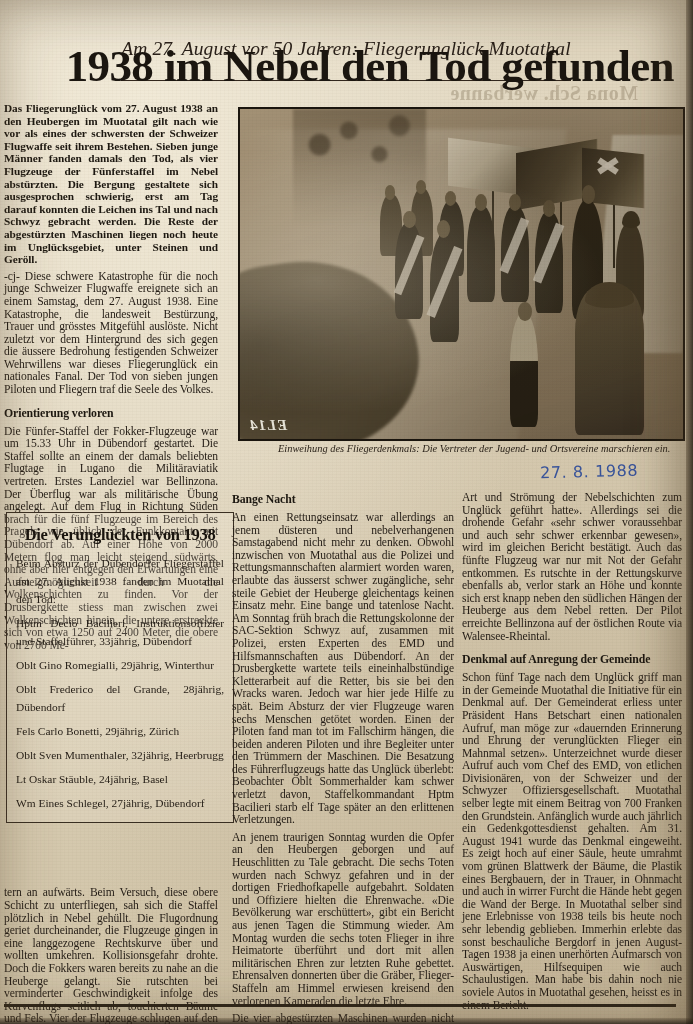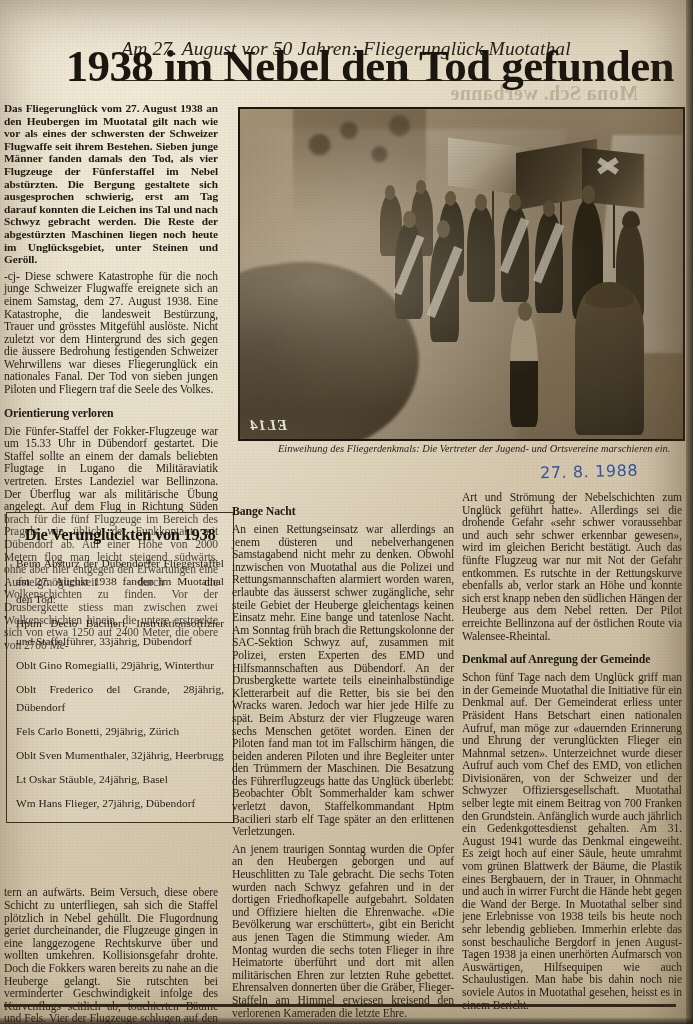--- a/index.html
+++ b/index.html
@@ -280,25 +280,25 @@
     <div class="box-title">Die Verunglückten von 1938</div>
     <p>
       <span>Beim Absturz der Dübendorfer Fliegerstaffel am 27. August 1938 fanden im Muotathal den Tod:</span>
     </p>
     <p>Hptm Decio Bacilieri, Instruktionsoffizier und Staffelführer, 33jährig, Dübendorf</p>
     <p>Oblt Gino Romegialli, 29jährig, Winterthur</p>
     <p>Oblt Frederico del Grande, 28jährig, Dübendorf</p>
     <p>Fels Carlo Bonetti, 29jährig, Zürich</p>
     <p>Oblt Sven Mumenthaler, 32jährig, Heerbrugg</p>
     <p>Lt Oskar Stäuble, 24jährig, Basel</p>
-    <p style="margin-bottom:0;">Wm Hans Flieger, 27jährig, Dübendorf</p>
+    <p style="margin-bottom:0;">Wm Eines Schlegel, 27jährig, Dübendorf</p>
   </div>
 
   <div class="col c2">
-    <div class="sub" style="margin-top:12px;">Bange Nacht</div>
+    <div class="sub" style="margin-top:0;">Bange Nacht</div>
     <p class="body">An einen Rettungseinsatz war allerdings an jenem düsteren und nebelverhangenen Samstagabend nicht mehr zu denken. Obwohl inzwischen von Muotathal aus die Polizei und Rettungsmannschaften alarmiert worden waren, erlaubte das äusserst schwer zugängliche, sehr steile Gebiet der Heuberge gleichentags keinen Einsatz mehr. Eine bange und tatenlose Nacht. Am Sonntag früh brach die Rettungskolonne der SAC-Sektion Schwyz auf, zusammen mit Polizei, ersten Experten des EMD und Hilfsmannschaften aus Dübendorf. An der Drusbergkette wartete teils eineinhalbstündige Kletterarbeit auf die Retter, bis sie bei den Wracks waren. Jedoch war hier jede Hilfe zu spät. Beim Absturz der vier Flugzeuge waren sechs Menschen getötet worden. Einen der Piloten fand man tot im Fallschirm hängen, die beiden anderen Piloten und ihre Begleiter unter den Trümmern der Maschinen. Die Besatzung des Führerflugzeugs hatte das Unglück überlebt: Beobachter Oblt Sommerhalder kam schwer verletzt davon, Staffelkommandant Hptm Bacilieri starb elf Tage später an den erlittenen Verletzungen.</p>
     <p class="body">An jenem traurigen Sonntag wurden die Opfer an den Heubergen geborgen und auf Heuschlitten zu Tale gebracht. Die sechs Toten wurden nach Schwyz gefahren und in der dortigen Friedhofkapelle aufgebahrt. Soldaten und Offiziere hielten die Ehrenwache. «Die Bevölkerung war erschüttert», gibt ein Bericht aus jenen Tagen die Stimmung wieder. Am Montag wurden die sechs toten Flieger in ihre Heimatorte überführt und dort mit allen militärischen Ehren zur letzten Ruhe gebettet. Ehrensalven donnerten über die Gräber, Flieger-Staffeln am Himmel erwiesen kreisend den verlorenen Kameraden die letzte Ehre.</p>
     <p class="body">Die vier abgestürzten Maschinen wurden nicht geborgen. Das zerschmetterte Fluggerät wurde als völlig unbrauchbar taxiert und kurzerhand an Ort mit Steinen und Schutt überdeckt. Die Trümmer der Unglücksmaschinen liegen also noch heute an der Flanke der steilen Heuberge unter dem verwachsenen Fels.</p>
 
   </div>
 
   <div class="col c3">
     <p class="body">Art und Strömung der Nebelschichten zum Unglück geführt hatte». Allerdings sei die drohende Gefahr «sehr schwer voraussehbar und auch sehr schwer erkennbar gewesen», wird im gleichen Bericht bestätigt. Auch das fünfte Flugzeug war nur mit Not der Gefahr entkommen. Es rutschte in der Rettungskurve ebenfalls ab, verlor stark an Höhe und konnte sich erst knapp neben den südlichen Hängen der Heuberge aus dem Nebel retten. Der Pilot erreichte Bellinzona auf der östlichen Route via Walensee-Rheintal.</p>
     <div class="sub">Denkmal auf Anregung der Gemeinde</div>
     <p class="body">Schon fünf Tage nach dem Unglück griff man in der Gemeinde Muotathal die Initiative für ein Denkmal auf. Der Gemeinderat erliess unter Präsident Hans Betschart einen nationalen Aufruf, man möge zur «dauernden Erinnerung und Ehrung der verunglückten Flieger ein Mahnmal setzen». Unterzeichnet wurde dieser Aufruf auch vom Chef des EMD, von etlichen Divisionären, von der Schweizer und der Schwyzer Offiziersgesellschaft. Muotathal selber legte mit einem Beitrag von 700 Franken den Grundstein. Anfänglich wurde auch jährlich ein Gedenkgottesdienst gehalten. Am 31. August 1941 wurde das Denkmal eingeweiht. Es zeigt hoch auf einer Säule, heute umrahmt vom grünen Blattwerk der Bäume, die Plastik eines Bergbauern, der in Trauer, in Ohnmacht und auch in wirrer Furcht die Hände hebt gegen die Wand der Berge. In Muotathal selber sind jene Erlebnisse von 1938 teils bis heute noch sehr lebendig geblieben. Immerhin erlebte das sonst beschauliche Bergdorf in jenen August-Tagen 1938 ja einen unerhörten Aufmarsch von Auswärtigen, Hilfsequipen wie auch Schaulustigen. Man habe bis dahin noch nie soviele Autos in Muotathal gesehen, heisst es in einem Bericht.</p>

